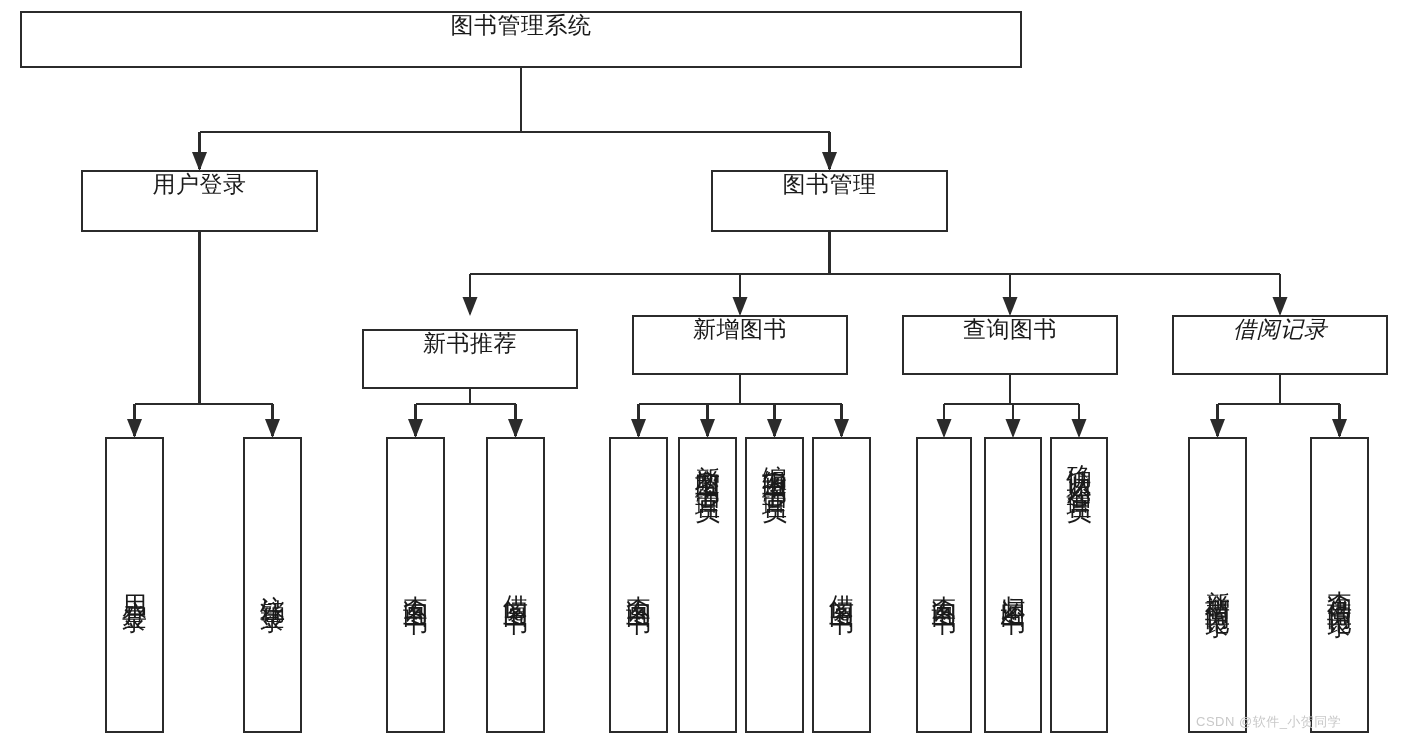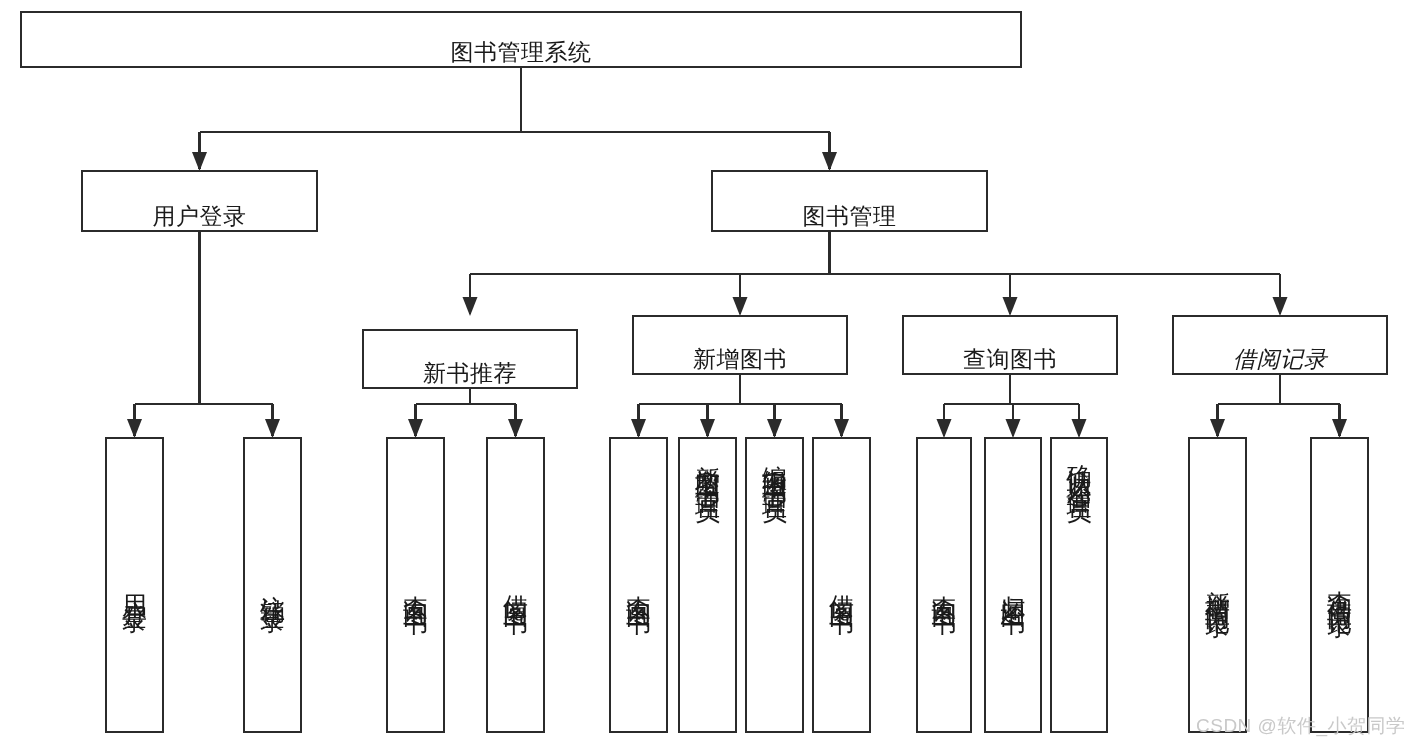--- a/index.html
+++ b/index.html
@@ -25,21 +25,21 @@
     top: 0;
     width: 1405px;
     height: 747px;
   }
   .node-box {
     position: absolute;
     box-sizing: border-box;
     background: #ffffff;
     border: 2px solid #2b2b2b;
     display: flex;
-    align-items: flex-end;
+    align-items: flex-start;
     justify-content: center;
     color: #1a1a1a;
   }
   .node-label {
     font-family: "Liberation Sans", "DejaVu Sans", sans-serif;
     color: #1a1a1a;
     line-height: 1.12;
     text-align: center;
     white-space: nowrap;
   }
@@ -58,21 +58,21 @@
     font-size: 25px;
     letter-spacing: 5px;
     line-height: 1;
   }
   .node-box.vertical.top-aligned {
     align-items: flex-start;
   }
   .watermark {
     position: absolute;
     font-family: "Liberation Sans", "DejaVu Sans", sans-serif;
-    font-size: 19px;
+    font-size: 13px;
     color: #c9c9c9;
     white-space: nowrap;
     pointer-events: none;
     letter-spacing: 0.5px;
   }
 </style>
 </head>
 <body>
 
 <div id="diagram-root">
@@ -130,21 +130,21 @@
       <line x1="1339.5" y1="404" x2="1339.5" y2="436" stroke="#2b2b2b" stroke-width="2.6" shape-rendering="crispEdges"></line>
       <polygon points="1332,419 1347,419 1339.5,438" fill="#2b2b2b"></polygon>
     </svg>
   <div id="node-layer">
       <div class="node-box horizontal" style="left: 20px; top: 11px; width: 1002px; height: 57px; border-color: rgb(43, 43, 43); background: rgb(255, 255, 255);">
         <span class="node-label" style="color: rgb(26, 26, 26);">图书管理系统</span>
       </div>
       <div class="node-box horizontal" style="left: 81px; top: 170px; width: 237px; height: 62px; border-color: rgb(43, 43, 43); background: rgb(255, 255, 255);">
         <span class="node-label" style="color: rgb(26, 26, 26);">用户登录</span>
       </div>
-      <div class="node-box horizontal" style="left: 711px; top: 170px; width: 277px; height: 62px; border-color: rgb(43, 43, 43); background: rgb(255, 255, 255);">
+      <div class="node-box horizontal" style="left: 711px; top: 170px; width: 237px; height: 62px; border-color: rgb(43, 43, 43); background: rgb(255, 255, 255);">
         <span class="node-label" style="color: rgb(26, 26, 26);">图书管理</span>
       </div>
       <div class="node-box horizontal" style="left: 362px; top: 329px; width: 216px; height: 60px; border-color: rgb(43, 43, 43); background: rgb(255, 255, 255);">
         <span class="node-label" style="color: rgb(26, 26, 26);">新书推荐</span>
       </div>
       <div class="node-box horizontal" style="left: 632px; top: 315px; width: 216px; height: 60px; border-color: rgb(43, 43, 43); background: rgb(255, 255, 255);">
         <span class="node-label" style="color: rgb(26, 26, 26);">新增图书</span>
       </div>
       <div class="node-box horizontal" style="left: 902px; top: 315px; width: 216px; height: 60px; border-color: rgb(43, 43, 43); background: rgb(255, 255, 255);">
         <span class="node-label" style="color: rgb(26, 26, 26);">查询图书</span>

